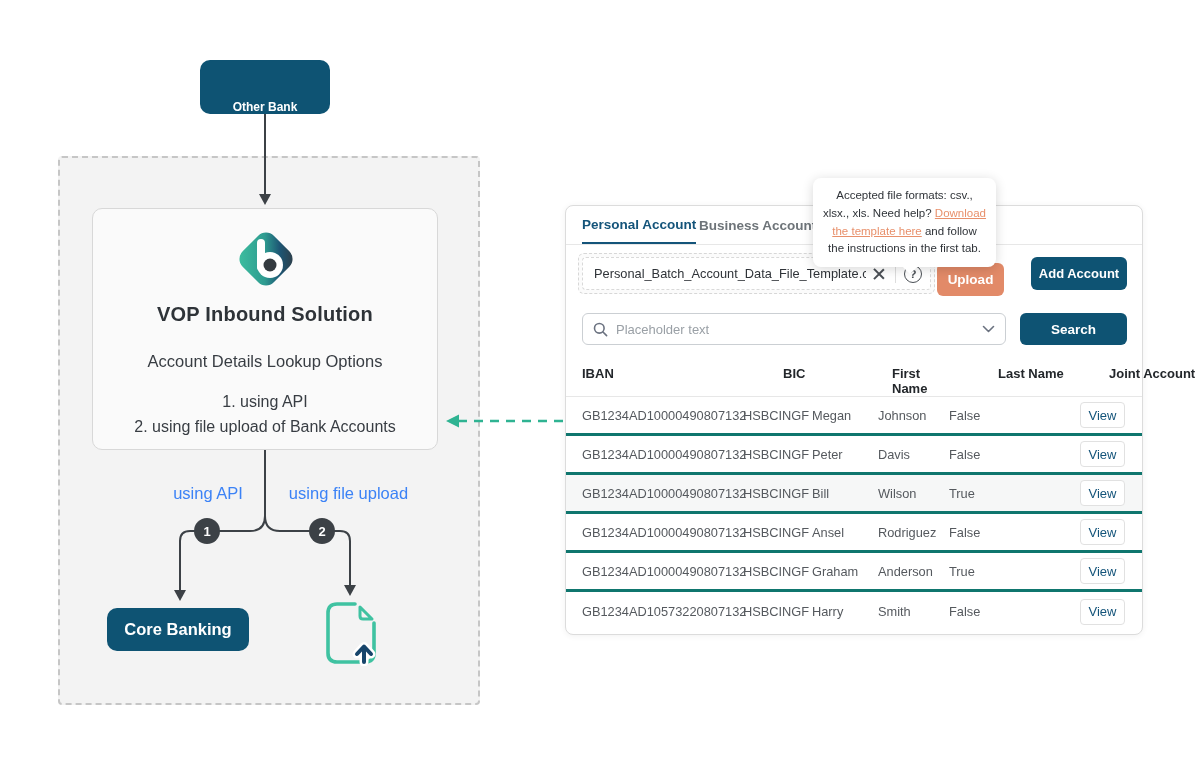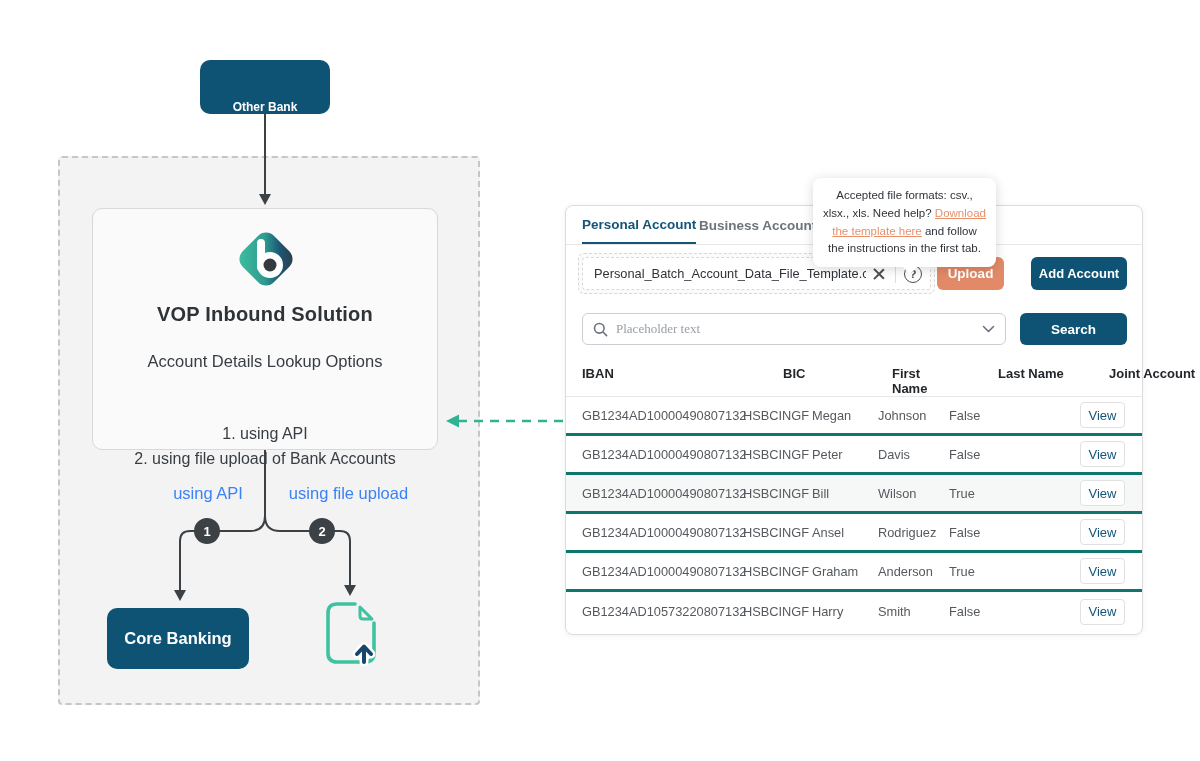--- a/index.html
+++ b/index.html
@@ -13,29 +13,29 @@
   .other-bank { position:absolute; left:200px; top:60px; width:130px; height:54px;
     background:#0E5373; border-radius:10px; color:#fff; font-size:12px; font-weight:600;
     display:flex; align-items:flex-end; justify-content:center; z-index:2; }
   .dashed-region { position:absolute; left:58px; top:156px; width:422px; height:549px;
     background:#F3F3F3; border:2px dashed #C6C6C6; border-radius:4px; z-index:0; }
   .solution-box { position:absolute; left:92px; top:208px; width:346px; height:242px;
     background:#FAFAFA; border:1px solid #D8D8D8; border-radius:10px; z-index:2; text-align:center; }
   .solution-logo { position:absolute; left:141px; top:18px; width:64px; height:64px; }
   .solution-title { position:absolute; left:0; top:94px; width:100%; font-size:20px; font-weight:700; color:#2E3338; letter-spacing:.2px; }
   .solution-subtitle { position:absolute; left:0; top:143px; width:100%; font-size:16.5px; color:#383D43; }
-  .solution-options { position:absolute; left:0; top:180px; width:100%; font-size:16px; color:#383D43; line-height:25px;margin-top:32px; }
+  .solution-options { position:absolute; left:0; top:180px; width:100%; font-size:16px; color:#383D43; line-height:25px; }
   .branch-label { position:absolute; font-size:16.5px; color:#3b82f6; text-align:center; z-index:2; }
   .branch-label.api { left:158px; top:484px; width:100px; }
   .branch-label.file { left:276px; top:484px; width:145px; }
   .num-badge { position:absolute; width:26px; height:26px; border-radius:50%; background:#3C4146;
     color:#fff; font-size:13px; font-weight:700; display:flex; align-items:center; justify-content:center; z-index:3; }
   .num-badge.n1 { left:194px; top:518px; }
   .num-badge.n2 { left:309px; top:518px; }
-  .core-banking { position:absolute; left:107px; top:608px; width:142px; height:61px;
+  .core-banking { position:absolute; left:107px; top:608px; width:142px; height:43px;
     background:#0E5373; border-radius:10px; color:#fff; font-size:16.5px; font-weight:600;
     display:flex; align-items:center; justify-content:center; z-index:2; }
   .file-upload-icon { position:absolute; left:324px; top:600px; width:54px; height:66px; z-index:2; }
 
   
   .panel { position:absolute; left:565px; top:205px; width:578px; height:430px; background:#fff;
     border:1px solid #DCDCDC; border-radius:8px; box-shadow:0 1px 6px rgba(0,0,0,.06); z-index:2; }
   .tabs { position:absolute; left:0; top:0; width:100%; height:39px; border-bottom:1px solid #E7E7E7; }
   .tab { position:absolute; top:0; height:38px; display:flex; align-items:center; font-size:13.5px; cursor:pointer; }
   .tab.active { left:16px; color:#14547A; font-weight:700; border-bottom:2.5px solid #14547A; }
@@ -47,33 +47,33 @@
     display:flex; align-items:center; padding:0 8px 0 11px; }
   .file-name { flex:1; font-size:12.8px; color:#2F3338; white-space:nowrap; overflow:hidden; }
   .clear-x { width:18px; height:18px; margin:0 7px 0 4px; position:relative; cursor:pointer; flex:0 0 auto; }
   .clear-x::before, .clear-x::after { content:""; position:absolute; left:8px; top:2px; width:1.6px; height:14px; background:#4A4F55; }
   .clear-x::before { transform:rotate(45deg); } .clear-x::after { transform:rotate(-45deg); }
   .vdiv { width:1px; height:18px; background:#DDDDDD; flex:0 0 auto; }
   .help-circle { width:18px; height:18px; margin-left:8px; border:1.5px solid #4A4F55; border-radius:50%;
     color:#4A4F55; font-size:11.5px; font-weight:700; display:flex; align-items:center; justify-content:center; cursor:pointer; flex:0 0 auto; }
 
   .btn { border:none; border-radius:6px; color:#fff; font-weight:700; cursor:pointer; font-family:inherit; }
-  .upload-btn { position:absolute; left:371px; top:51px; width:67px; height:33px; background:#E28A68; font-size:13.5px; }
+  .upload-btn { position:absolute; left:371px; top:57px; width:67px; height:33px; background:#E28A68; font-size:13.5px; }
   .add-account-btn { position:absolute; left:465px; top:51px; width:96px; height:33px; background:#0E5373; font-size:13px; }
   .search-btn { position:absolute; left:454px; top:107px; width:107px; height:32px; background:#0E5373; font-size:13.5px; }
 
   .tooltip { position:absolute; left:247px; top:-28px; width:183px; background:#fff; border-radius:8px;
     box-shadow:0 2px 12px rgba(0,0,0,.16); padding:9px 10px; font-size:11.5px; line-height:1.55;
     color:#2F3338; text-align:center; z-index:10; }
   .tooltip a { color:#E8906B; text-decoration:underline; cursor:pointer; }
   .tooltip .notch { position:absolute; left:92px; bottom:-5px; width:10px; height:10px; background:#fff; transform:rotate(45deg); }
 
   .search-wrap { position:absolute; left:16px; top:107px; width:424px; height:32px;
     border:1px solid #CBCFD3; border-radius:6px; display:flex; align-items:center; padding:0 10px; background:#fff; }
-  .search-wrap input { flex:1; border:none; outline:none; font-size:13px; color:#2F3338; margin-left:8px; font-family:Liberation Serif, serif; background:transparent; }
+  .search-wrap input { flex:1; border:none; outline:none; font-size:13px; color:#2F3338; margin-left:8px; font-family:Liberation Sans, sans-serif; background:transparent; }
   .search-wrap input::placeholder { color:#9AA0A6; }
 
   .thead { position:absolute; left:16px; top:160px; width:545px; display:grid;
     grid-template-columns:161px 69px 66px 71px 100px 1fr; font-size:13px; font-weight:700; color:#23272B;gap:40px; }
   .thead-divider { position:absolute; left:0; top:190px; width:100%; height:1px; background:#E7E7E7; }
   .tbody { position:absolute; left:0; top:191px; width:100%; }
   .trow { height:39px; display:grid; grid-template-columns:161px 69px 66px 71px 100px 1fr;
     align-items:center; padding:0 17px 0 16px; border-bottom:3px solid #0f766e; }
   .trow:last-child { border-bottom:none; }
   .trow.hl { background:#F6F7F7; }

